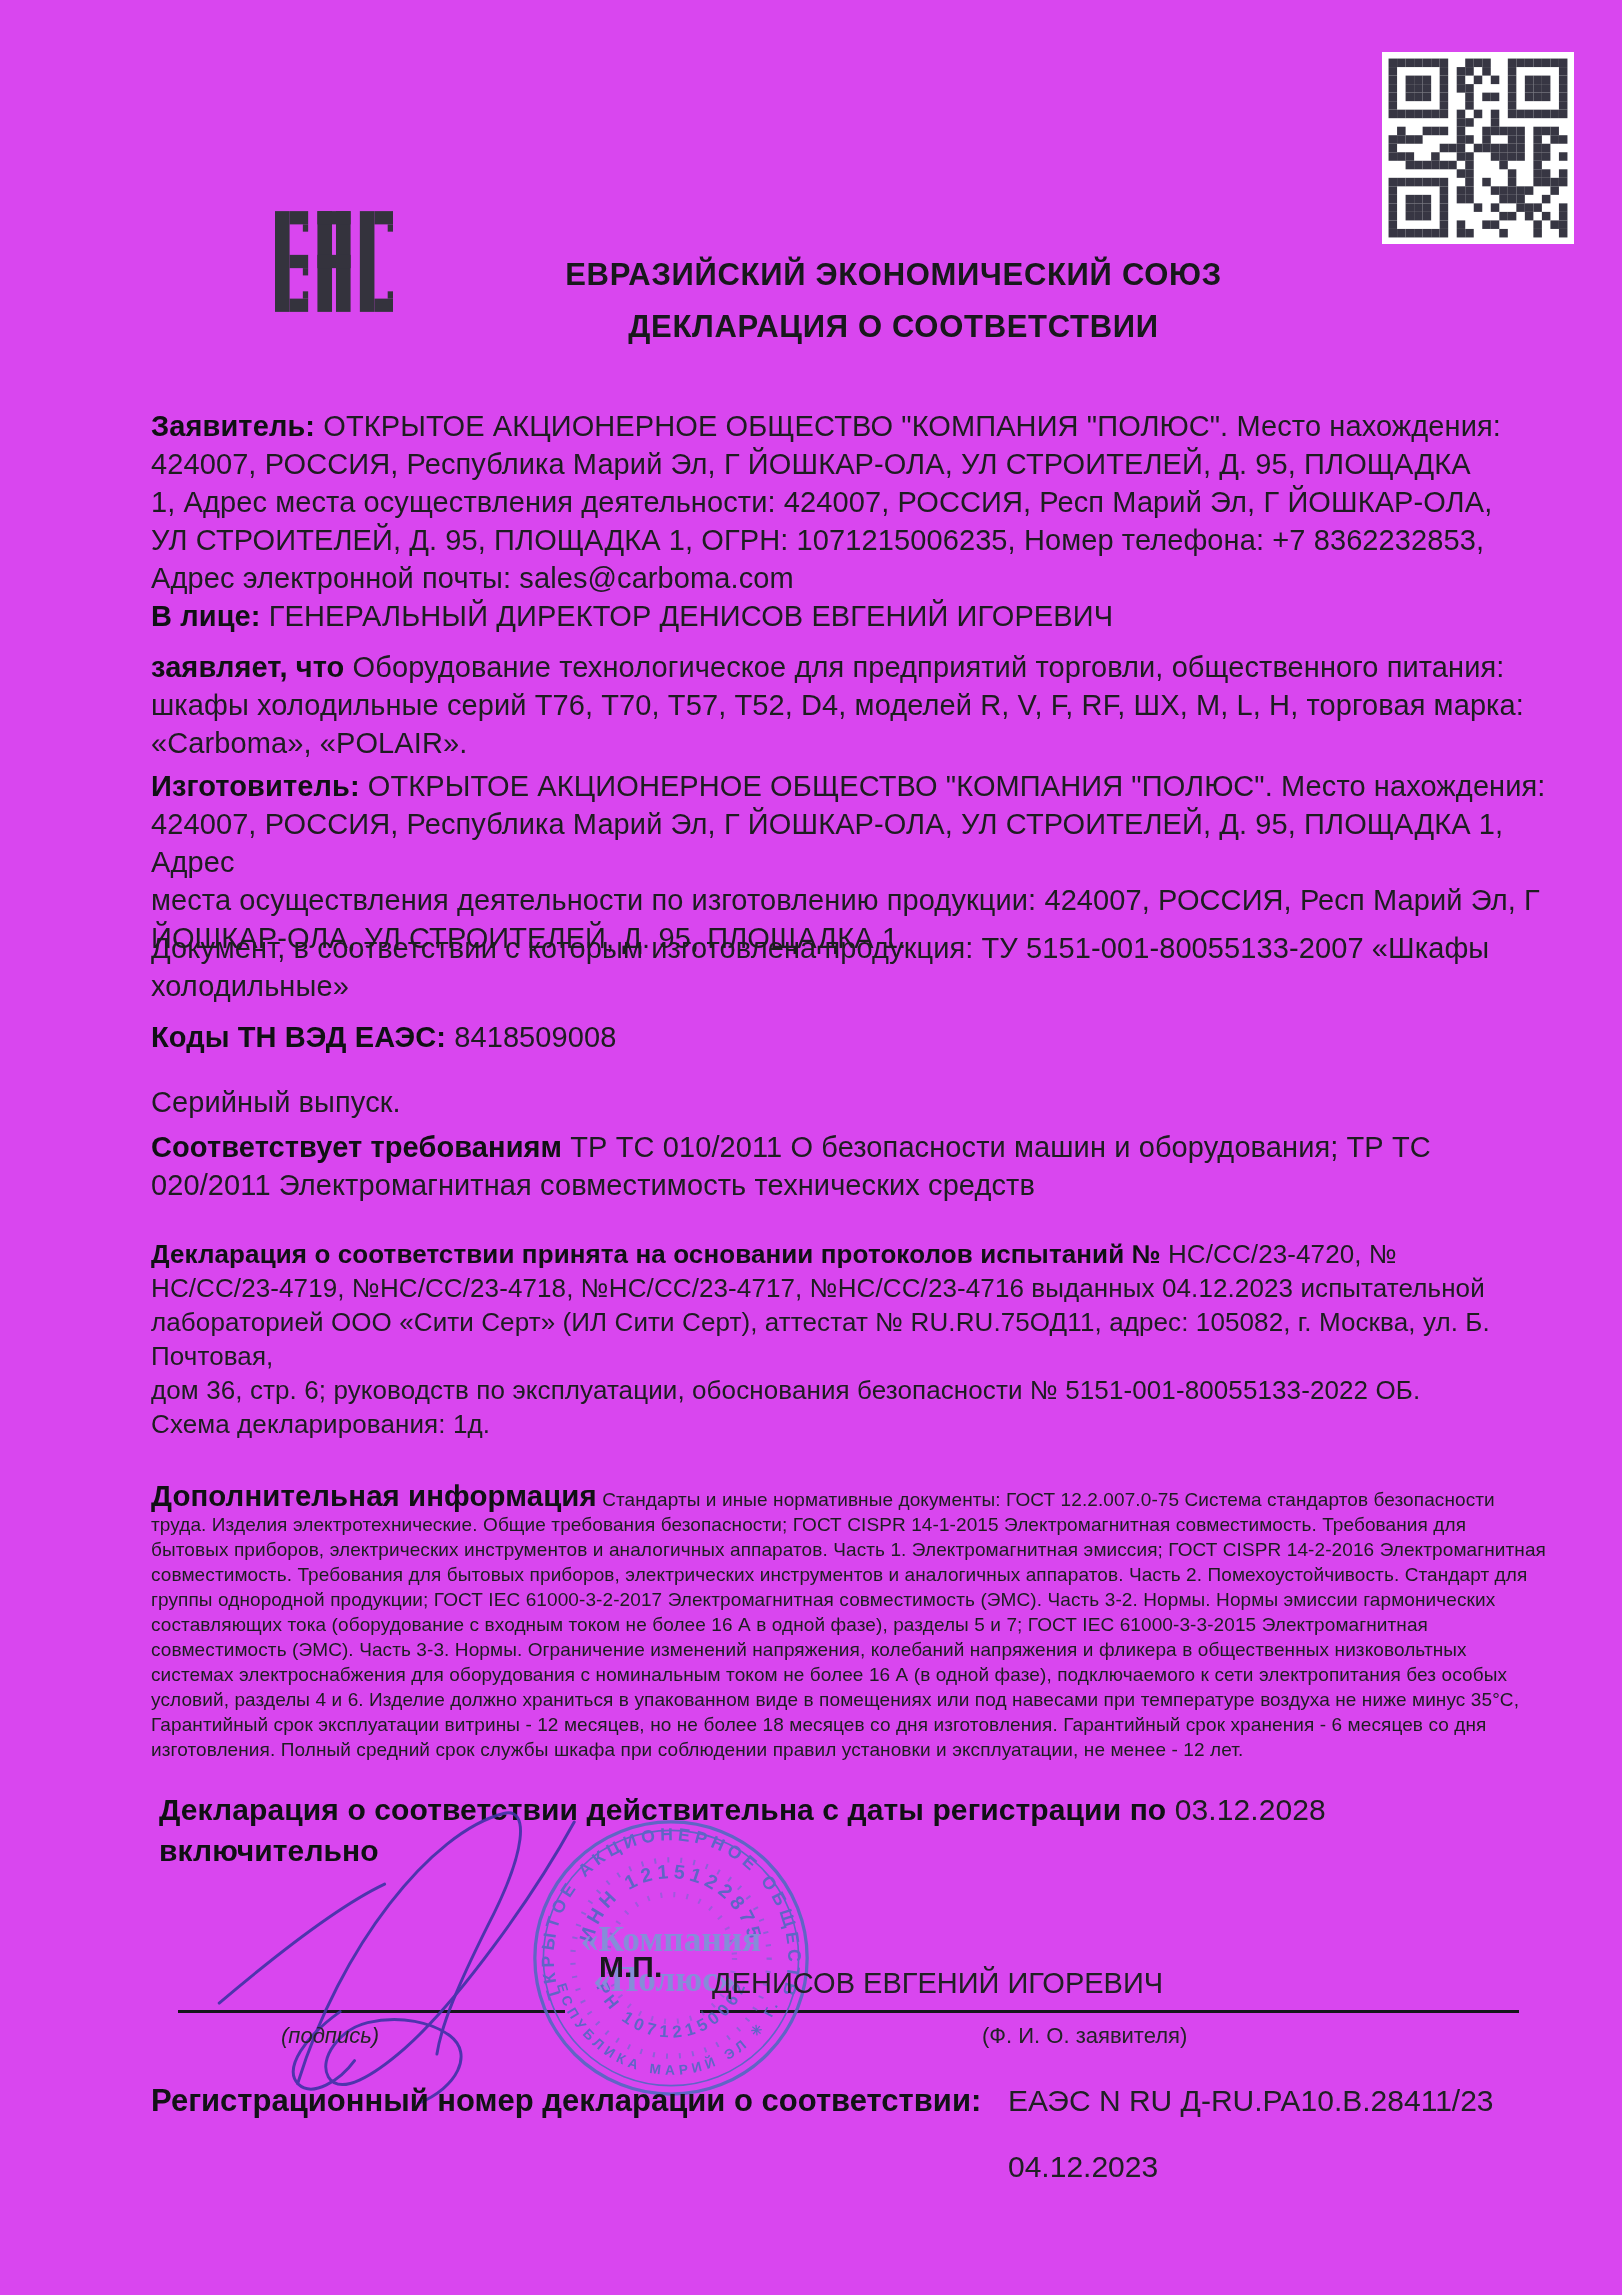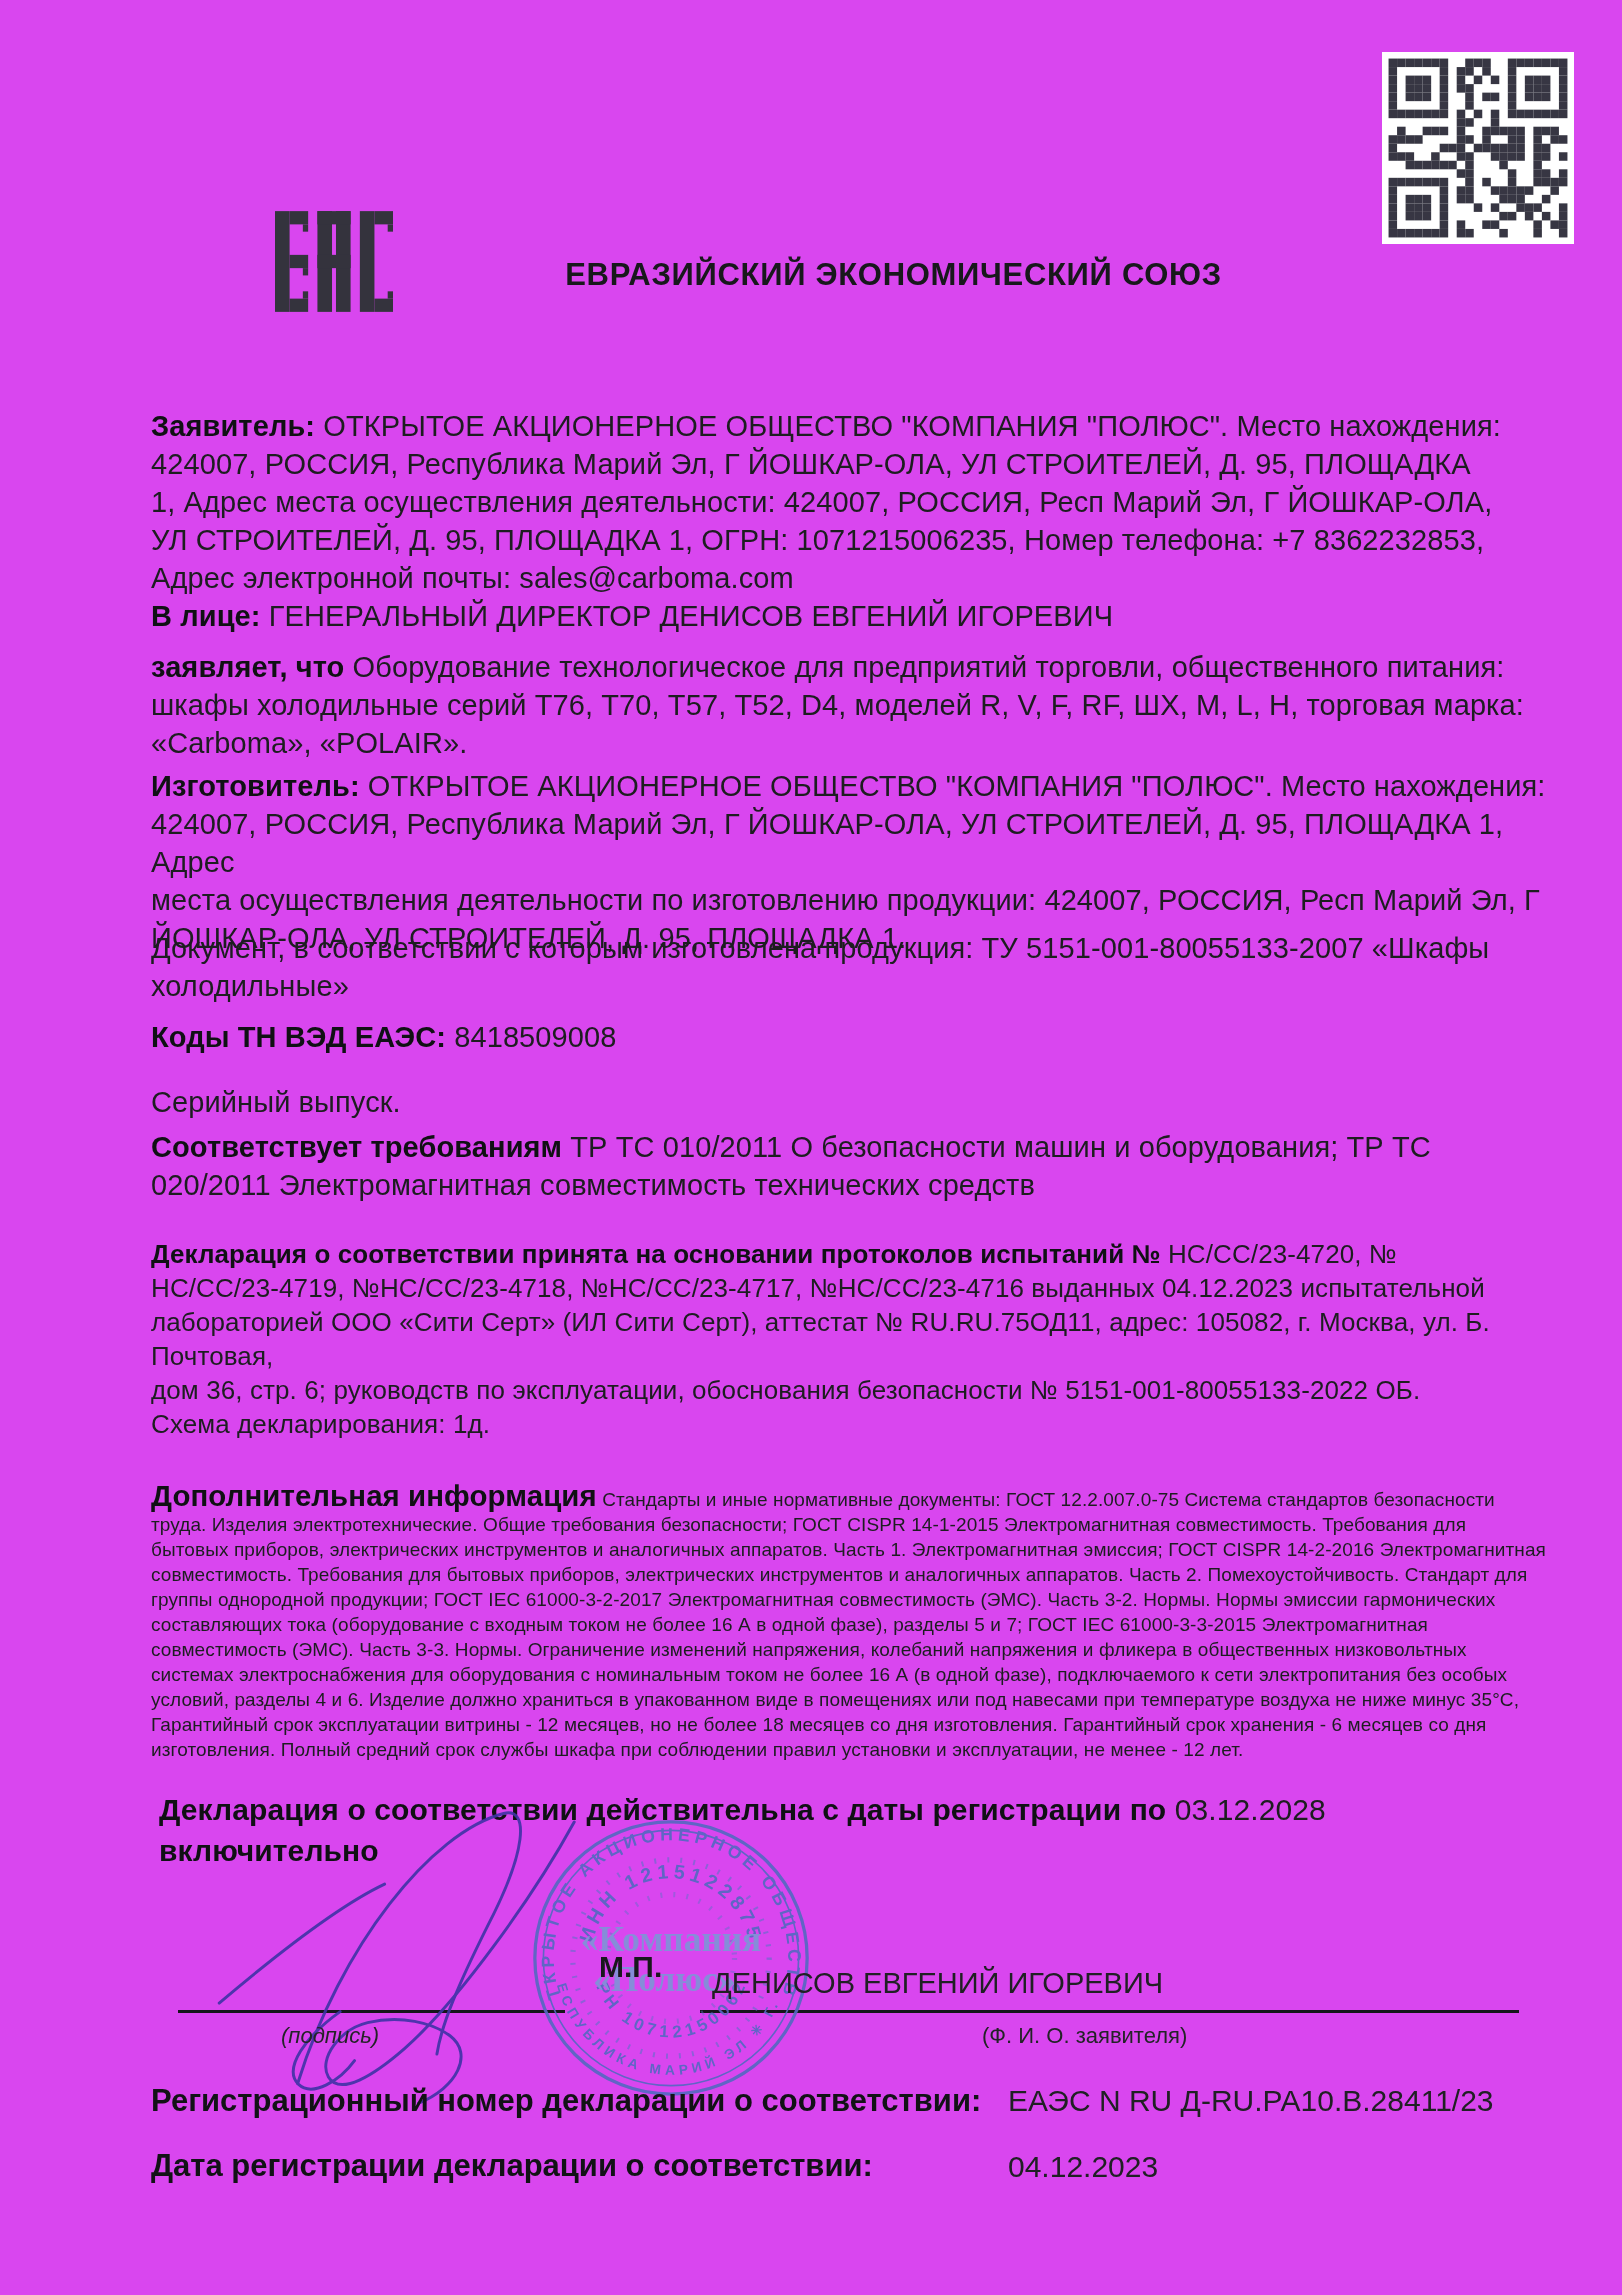--- a/index.html
+++ b/index.html
@@ -285,20 +285,23 @@
         <rect x="127" y="270" width="13" height="13"></rect>
         <rect x="179" y="270" width="13" height="13"></rect>
         <rect x="231" y="270" width="13" height="13"></rect>
         <rect x="270" y="270" width="13" height="13"></rect>
       </svg>
   </div>
 
   <div class="titles" style="top:257px;">
     <div class="title-line">ЕВРАЗИЙСКИЙ ЭКОНОМИЧЕСКИЙ СОЮЗ</div>
   </div>
+  <div class="titles" style="top:309px;">
+    <div class="title-line">ДЕКЛАРАЦИЯ О СООТВЕТСТВИИ</div>
+  </div>
 
   <p class="para" style="top:378px;"><b>Заявитель:</b><span> ОТКРЫТОЕ АКЦИОНЕРНОЕ ОБЩЕСТВО "КОМПАНИЯ "ПОЛЮС". Место нахождения:
 424007, РОССИЯ, Республика Марий Эл, Г ЙОШКАР-ОЛА, УЛ СТРОИТЕЛЕЙ, Д. 95, ПЛОЩАДКА
 1, Адрес места осуществления деятельности: 424007, РОССИЯ, Респ Марий Эл, Г ЙОШКАР-ОЛА,
 УЛ СТРОИТЕЛЕЙ, Д. 95, ПЛОЩАДКА 1, ОГРН: 1071215006235, Номер телефона: +7 8362232853,
 Адрес электронной почты: sales@carboma.com</span></p>
 
   <p class="para" style="top:568px;"><b>В лице:</b><span> ГЕНЕРАЛЬНЫЙ ДИРЕКТОР ДЕНИСОВ ЕВГЕНИЙ ИГОРЕВИЧ</span></p>
 
   <p class="para" style="top:619px;"><b>заявляет, что</b><span> Оборудование технологическое для предприятий торговли, общественного питания:
@@ -383,17 +386,16 @@
   <div id="fio-name">ДЕНИСОВ ЕВГЕНИЙ ИГОРЕВИЧ</div>
 
   <div class="sig-line" style="left:178px;top:2010px;width:387px;"></div>
   <div class="sig-line" style="left:700px;top:2010px;width:819px;"></div>
 
   <div class="caption" style="left:281px;top:2023px;width:183px;text-align:left;font-style:italic;">(подпись)</div>
   <div class="caption" style="left:982px;top:2023px;">(Ф. И. О. заявителя)</div>
 
   <div class="bottomlabel" style="top:2083px;">Регистрационный номер декларации о соответствии:</div>
   <div class="bottomvalue" style="top:2084px;">ЕАЭС N RU Д-RU.РА10.В.28411/23</div>
-  <div class="bottomlabel" style="top:2148px;">Дата регистрации декларации о соответствии:</div>
   <div class="bottomvalue" style="top:2150px;">04.12.2023</div>
 
 </div>
 
 
 </body></html>

